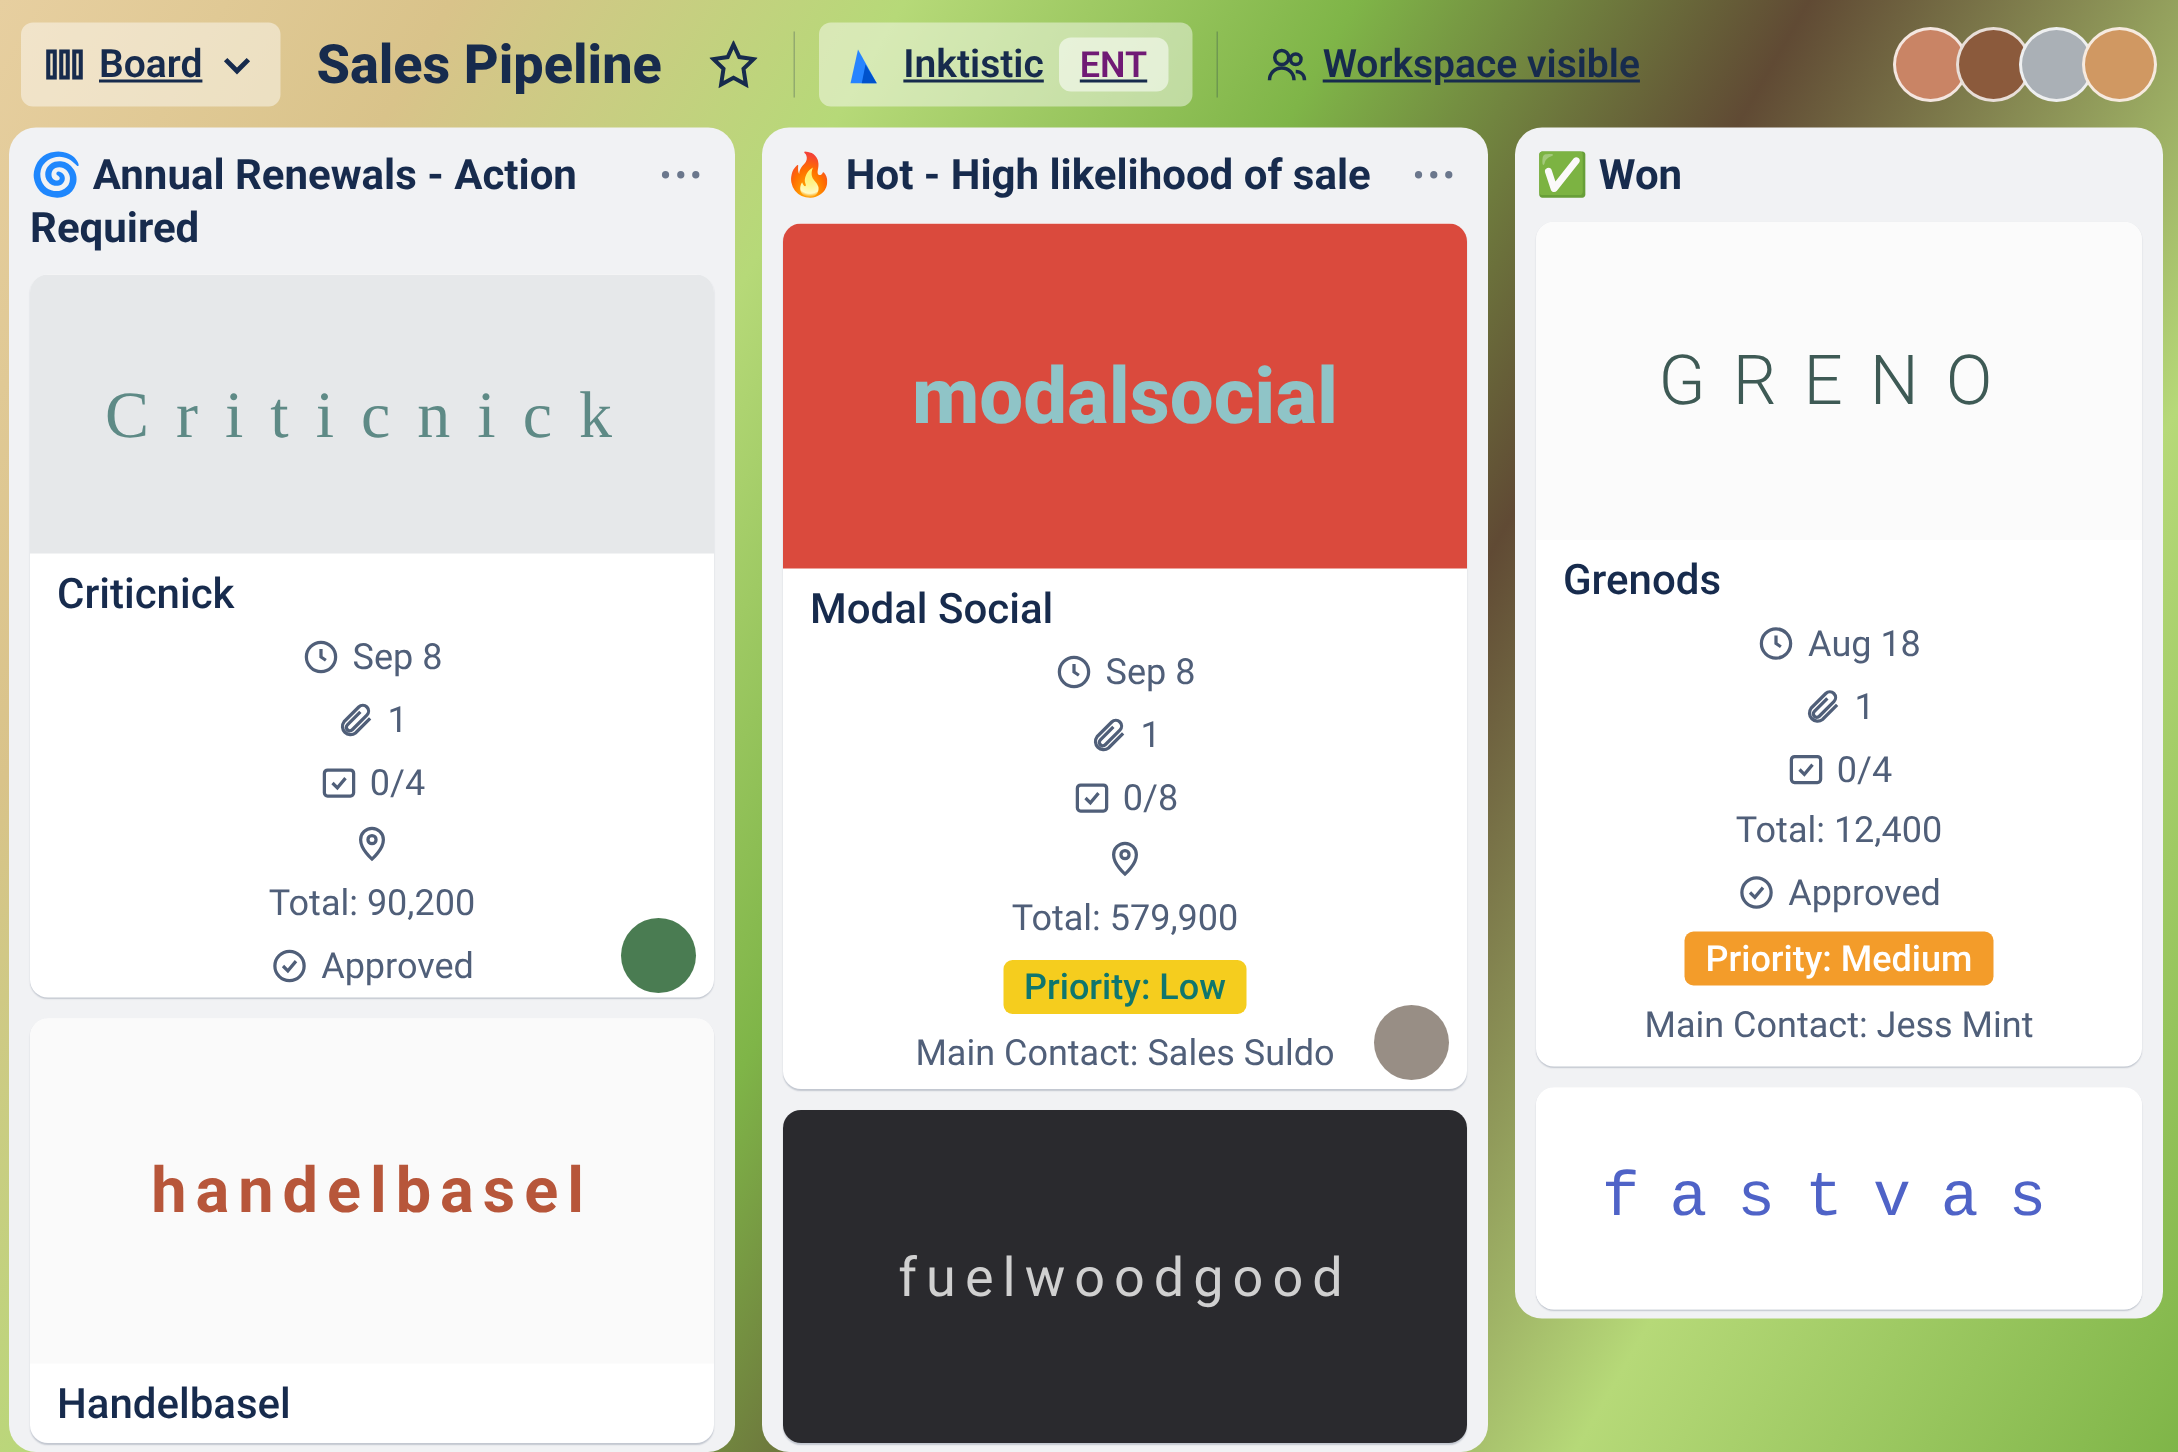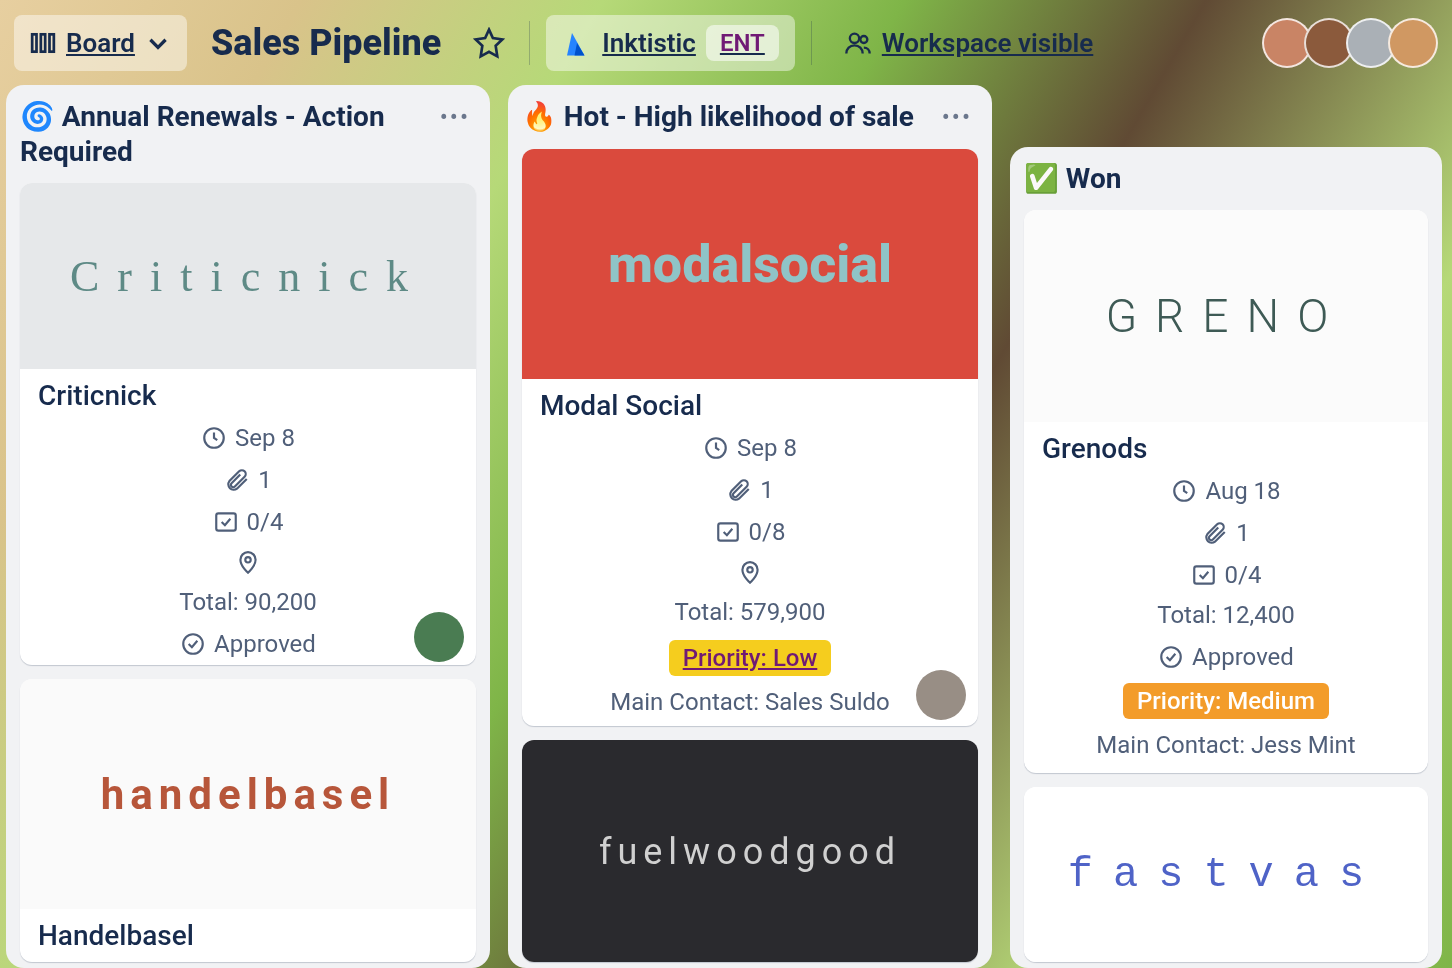--- a/index.html
+++ b/index.html
@@ -13,21 +13,21 @@
   .hbtn.plain { background: transparent; }
   .hbtn.flat { background: rgba(255,255,255,0.45); }
   .title { font-size: 36px; font-weight: 800; color: #172b4d; padding: 0 8px; }
   .divider { width: 1px; height: 44px; background: rgba(23,43,77,0.25); }
   .ent-badge { background: rgba(255,255,255,0.55); border-radius: 8px; padding: 4px 14px; font-size: 24px; font-weight: 600; color: #701a75; }
   .avatars { display: flex; align-items: center; }
   .avatar { width: 50px; height: 50px; border-radius: 50%; border: 2px solid rgba(255,255,255,0.8); margin-left: -8px; display: flex; align-items: center; justify-content: center; font-size: 20px; }
   .av1{background:#c98465;} .av2{background:#8b5a3c;} .av3{background:#aab0b6;} .av4{background:#d09862;}
 
   
-  .board { display: flex; gap: 18px; padding: 0 6px; height: calc(968px - 85px); align-items: flex-end; }
+  .board { display: flex; gap: 18px; padding: 0 6px; height: calc(968px - 85px); align-items: flex-start; }
   .list { width: 484px; background: #f1f2f4; border-radius: 18px; padding: 14px 14px 6px 14px; display: flex; flex-direction: column; gap: 14px; max-height: 100%; overflow: hidden; }
   .list.narrow { width: 432px; }
   .list-header { display: flex; align-items: flex-start; gap: 10px; }
   .list-title { font-size: 28px; font-weight: 700; color: #172b4d; flex: 1; line-height: 1.25; }
   .list-menu { font-size: 24px; color: #6b778c; padding: 4px 6px; cursor: pointer; letter-spacing: 2px; }
 
   .card { background: #ffffff; border-radius: 12px; overflow: hidden; box-shadow: 0 1px 1px rgba(9,30,66,0.2); cursor: pointer; }
   .cover { height: 186px; display: flex; align-items: center; justify-content: center; }
   .cover.tall { height: 230px; }
   .cover.tall2 { height: 212px; }
@@ -36,21 +36,21 @@
   .handelbasel { background: #fafafa; color:#b7563a; font-weight:700; letter-spacing: 6px; font-size:42px; }
   .fuelwood { background: #2a2a2e; color:#d0d0d0; letter-spacing: 6px; font-size:36px; }
   .grenods { background: #fbfbfb; color:#3e5a55; letter-spacing: 18px; font-size:46px; font-weight:300; }
   .fastvase { background: #ffffff; color:#4f63c7; letter-spacing: 20px; font-size:42px; font-family: "Courier New", monospace; }
 
   .card-body { padding: 10px 18px 14px; display: flex; flex-direction: column; gap: 12px; position: relative; }
   .card-title { font-size: 28px; font-weight: 500; color: #172b4d; }
   .badges { display: flex; flex-wrap: wrap; align-items: center; gap: 18px; row-gap: 14px; font-size: 24px; color: #505f79; flex-direction: column; }
   .badge { display: flex; align-items: center; gap: 8px; }
   .pill { padding: 4px 14px; border-radius: 6px; font-size: 24px; font-weight: 500; }
-  .pill.low { background: #f5cd1e; color: #701a75; text-decoration: underline; }
+  .pill.low { background: #f5cd1e; color: #0f766e; }
   .pill.med { background: #f39c2a; color: #ffffff; }
   .card-av { position: absolute; right: 12px; bottom: 10px; width: 50px; height: 50px; border-radius: 50%; }
   .cav1{background:#4a7c52;} .cav2{background:#988e85;}
 
   
   .ico { width: 26px; height: 26px; display: inline-block; flex-shrink:0; }
   svg { display: block; }
 </style>
 </head>
 <body>
@@ -324,19 +324,19 @@
         <div class="badges">
           <span class="pill med">Priority: Medium</span>
         </div>
         <div class="badges">
           <span>Main Contact: Jess Mint</span>
         </div>
       </div>
     </div>
 
     <div class="card">
-      <div class="cover fastvase" style="height:175px;">
+      <div class="cover fastvase" style="height:148px;">
         <span>fastvas</span>
       </div>
     </div>
   </div>
 
 </div>
 
 </body></html>

